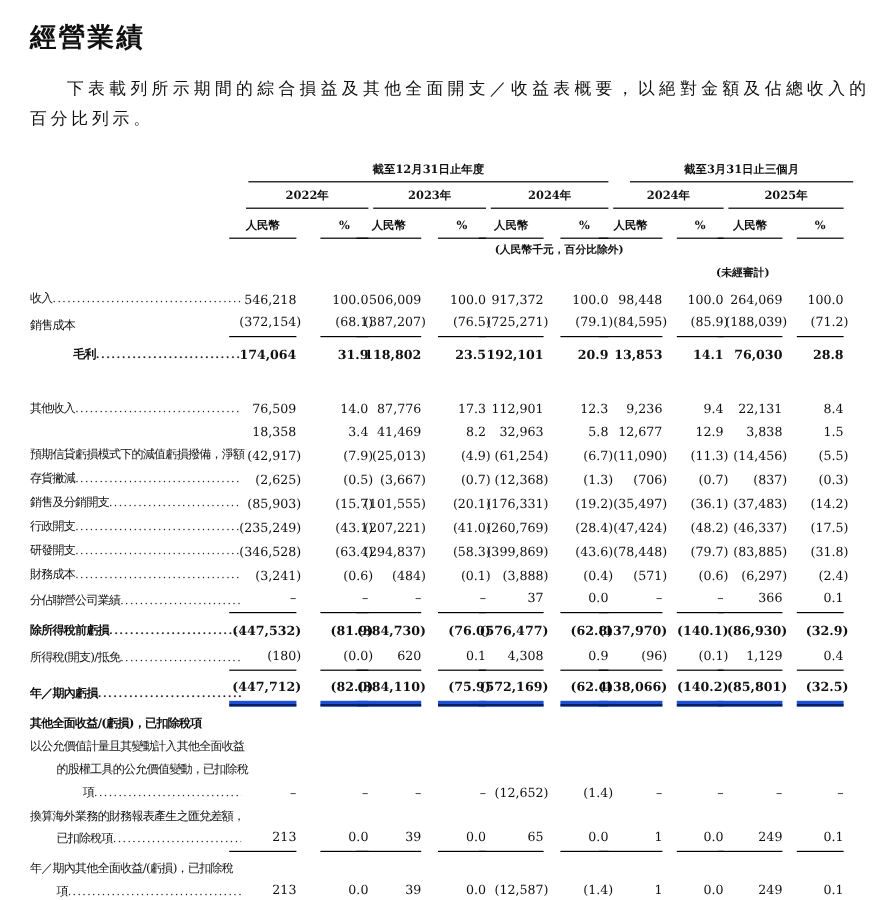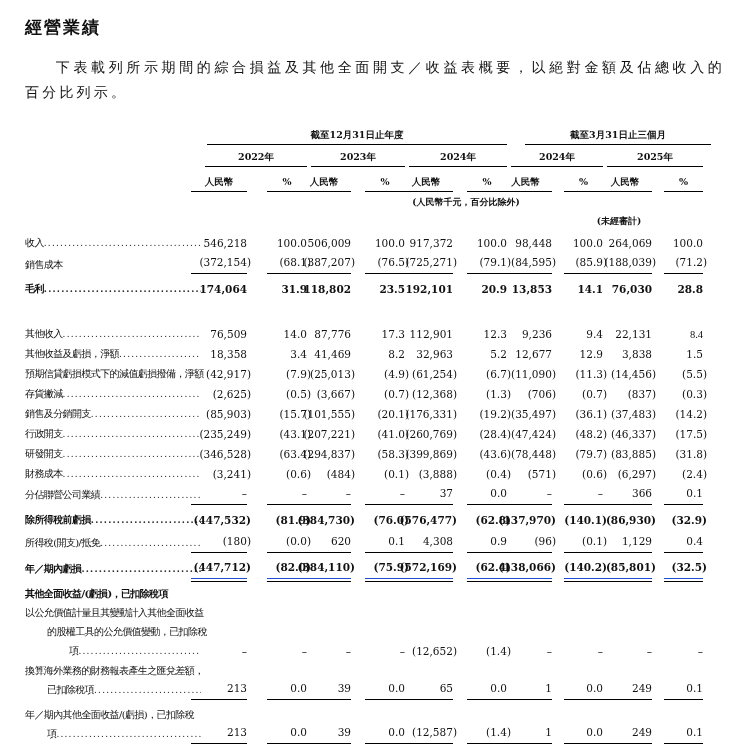--- a/index.html
+++ b/index.html
@@ -3,21 +3,21 @@
 <meta charset="utf-8">
 <style>
   html,body{margin:0;padding:0;}
   body{
     width:745px;height:750px;box-sizing:border-box;
     background:#ffffff;color:#111;
     font-family:"DejaVu Serif","Liberation Serif",serif;
     padding:12px 0 0 25px;overflow:hidden;
   }
   .title{
-    font-size:17px;font-weight:bold;letter-spacing:2px;margin:4px 0 0 0;
+    font-size:22px;font-weight:bold;letter-spacing:2px;margin:4px 0 0 0;
   }
   .intro{
     width:700px;font-size:14px;letter-spacing:3.2px;line-height:1.75;
     text-align:justify;text-indent:2.2em;margin:16px 0 0 0;
   }
   #fin-table{width:712px;margin-top:21px;}
   .grid{
     display:grid;
     grid-template-columns:176px 46px 60px 44px 54px 48px 54px 45px 51px 49px 51px;
   }
@@ -45,21 +45,21 @@
   .dots{flex:1 1 0;min-width:0;overflow:hidden;color:#222;}
   .dots::after{content:"..................................................................................";letter-spacing:1.2px;font-size:9px;}
   .cv{display:flex;justify-content:flex-end;align-items:flex-end;
       font-size:10.5px;line-height:19px;white-space:nowrap;}
   .cv .hang{margin-right:-4px;}
   .boldrow .cv,.boldrow .labline,.sect .labline{font-weight:bold;}
   .boldrow{margin-top:2px;margin-bottom:2px;}
   .sect{margin-top:5px;}
   .ls,.ld,.lt{padding-bottom:1px;}
   .ls{border-bottom:1px solid #000;}
-  .ld{border-bottom:1px solid #1d4ed8;position:relative;}
+  .ld{border-bottom:5px solid #1d4ed8;position:relative;}
   .ld::after{content:"";position:absolute;left:0;right:0;bottom:-4px;border-bottom:1px solid #000;}
   .lt{border-bottom:3px solid #000;position:relative;}
   .lt::after{content:"";position:absolute;left:0;right:0;bottom:-6px;border-bottom:1px solid #000;}
   .l-s{margin-bottom:5px}
   .l-d{}
   .l-t{margin-bottom:2px}
 </style>
 </head>
 <body>
 
@@ -170,21 +170,21 @@
         <span class="hang">(85.9)</span>
       </div>
       <div class="cv c8 ls" style="grid-column: 10;">
         <span class="hang">(188,039)</span>
       </div>
       <div class="cv c9 ls" style="grid-column: 11;">
         <span class="hang">(71.2)</span>
       </div>
     </div>
     <div class="grid drow boldrow">
-      <div class="lab" style="grid-column: 1;">
+      <div class="lab" style="grid-column: 1; margin-left: 36px;">
         <div class="labline flexl" style="padding-left: 0px;">
           <span>毛利</span>
           <span class="dots"></span>
         </div>
       </div>
       <div class="cv c0" style="grid-column: 2;">
         <span>174,064</span>
       </div>
       <div class="cv c1" style="grid-column: 3;">
         <span>31.9</span>
@@ -241,48 +241,42 @@
       </div>
       <div class="cv c6" style="grid-column: 8;">
         <span>9,236</span>
       </div>
       <div class="cv c7" style="grid-column: 9;">
         <span>9.4</span>
       </div>
       <div class="cv c8" style="grid-column: 10;">
         <span>22,131</span>
       </div>
-      <div class="cv c9" style="grid-column: 11; font-family: Liberation Serif, serif;">
+      <div class="cv c9" style="grid-column: 11;">
         <span>8.4</span>
       </div>
     </div>
     <div class="grid drow">
-      <div class="lab" style="grid-column: 1;">
-        <div class="labline flexl" style="padding-left: 0px;">
-          <span>其他收益及虧損，淨額</span>
-          <span class="dots"></span>
-        </div>
-      </div>
       <div class="cv c0" style="grid-column: 2;">
         <span>18,358</span>
       </div>
       <div class="cv c1" style="grid-column: 3;">
         <span>3.4</span>
       </div>
       <div class="cv c2" style="grid-column: 4;">
         <span>41,469</span>
       </div>
       <div class="cv c3" style="grid-column: 5;">
         <span>8.2</span>
       </div>
       <div class="cv c4" style="grid-column: 6;">
         <span>32,963</span>
       </div>
       <div class="cv c5" style="grid-column: 7;">
-        <span>5.2</span>
+        <span>5.8</span>
       </div>
       <div class="cv c6" style="grid-column: 8;">
         <span>12,677</span>
       </div>
       <div class="cv c7" style="grid-column: 9;">
         <span>12.9</span>
       </div>
       <div class="cv c8" style="grid-column: 10;">
         <span>3,838</span>
       </div>

